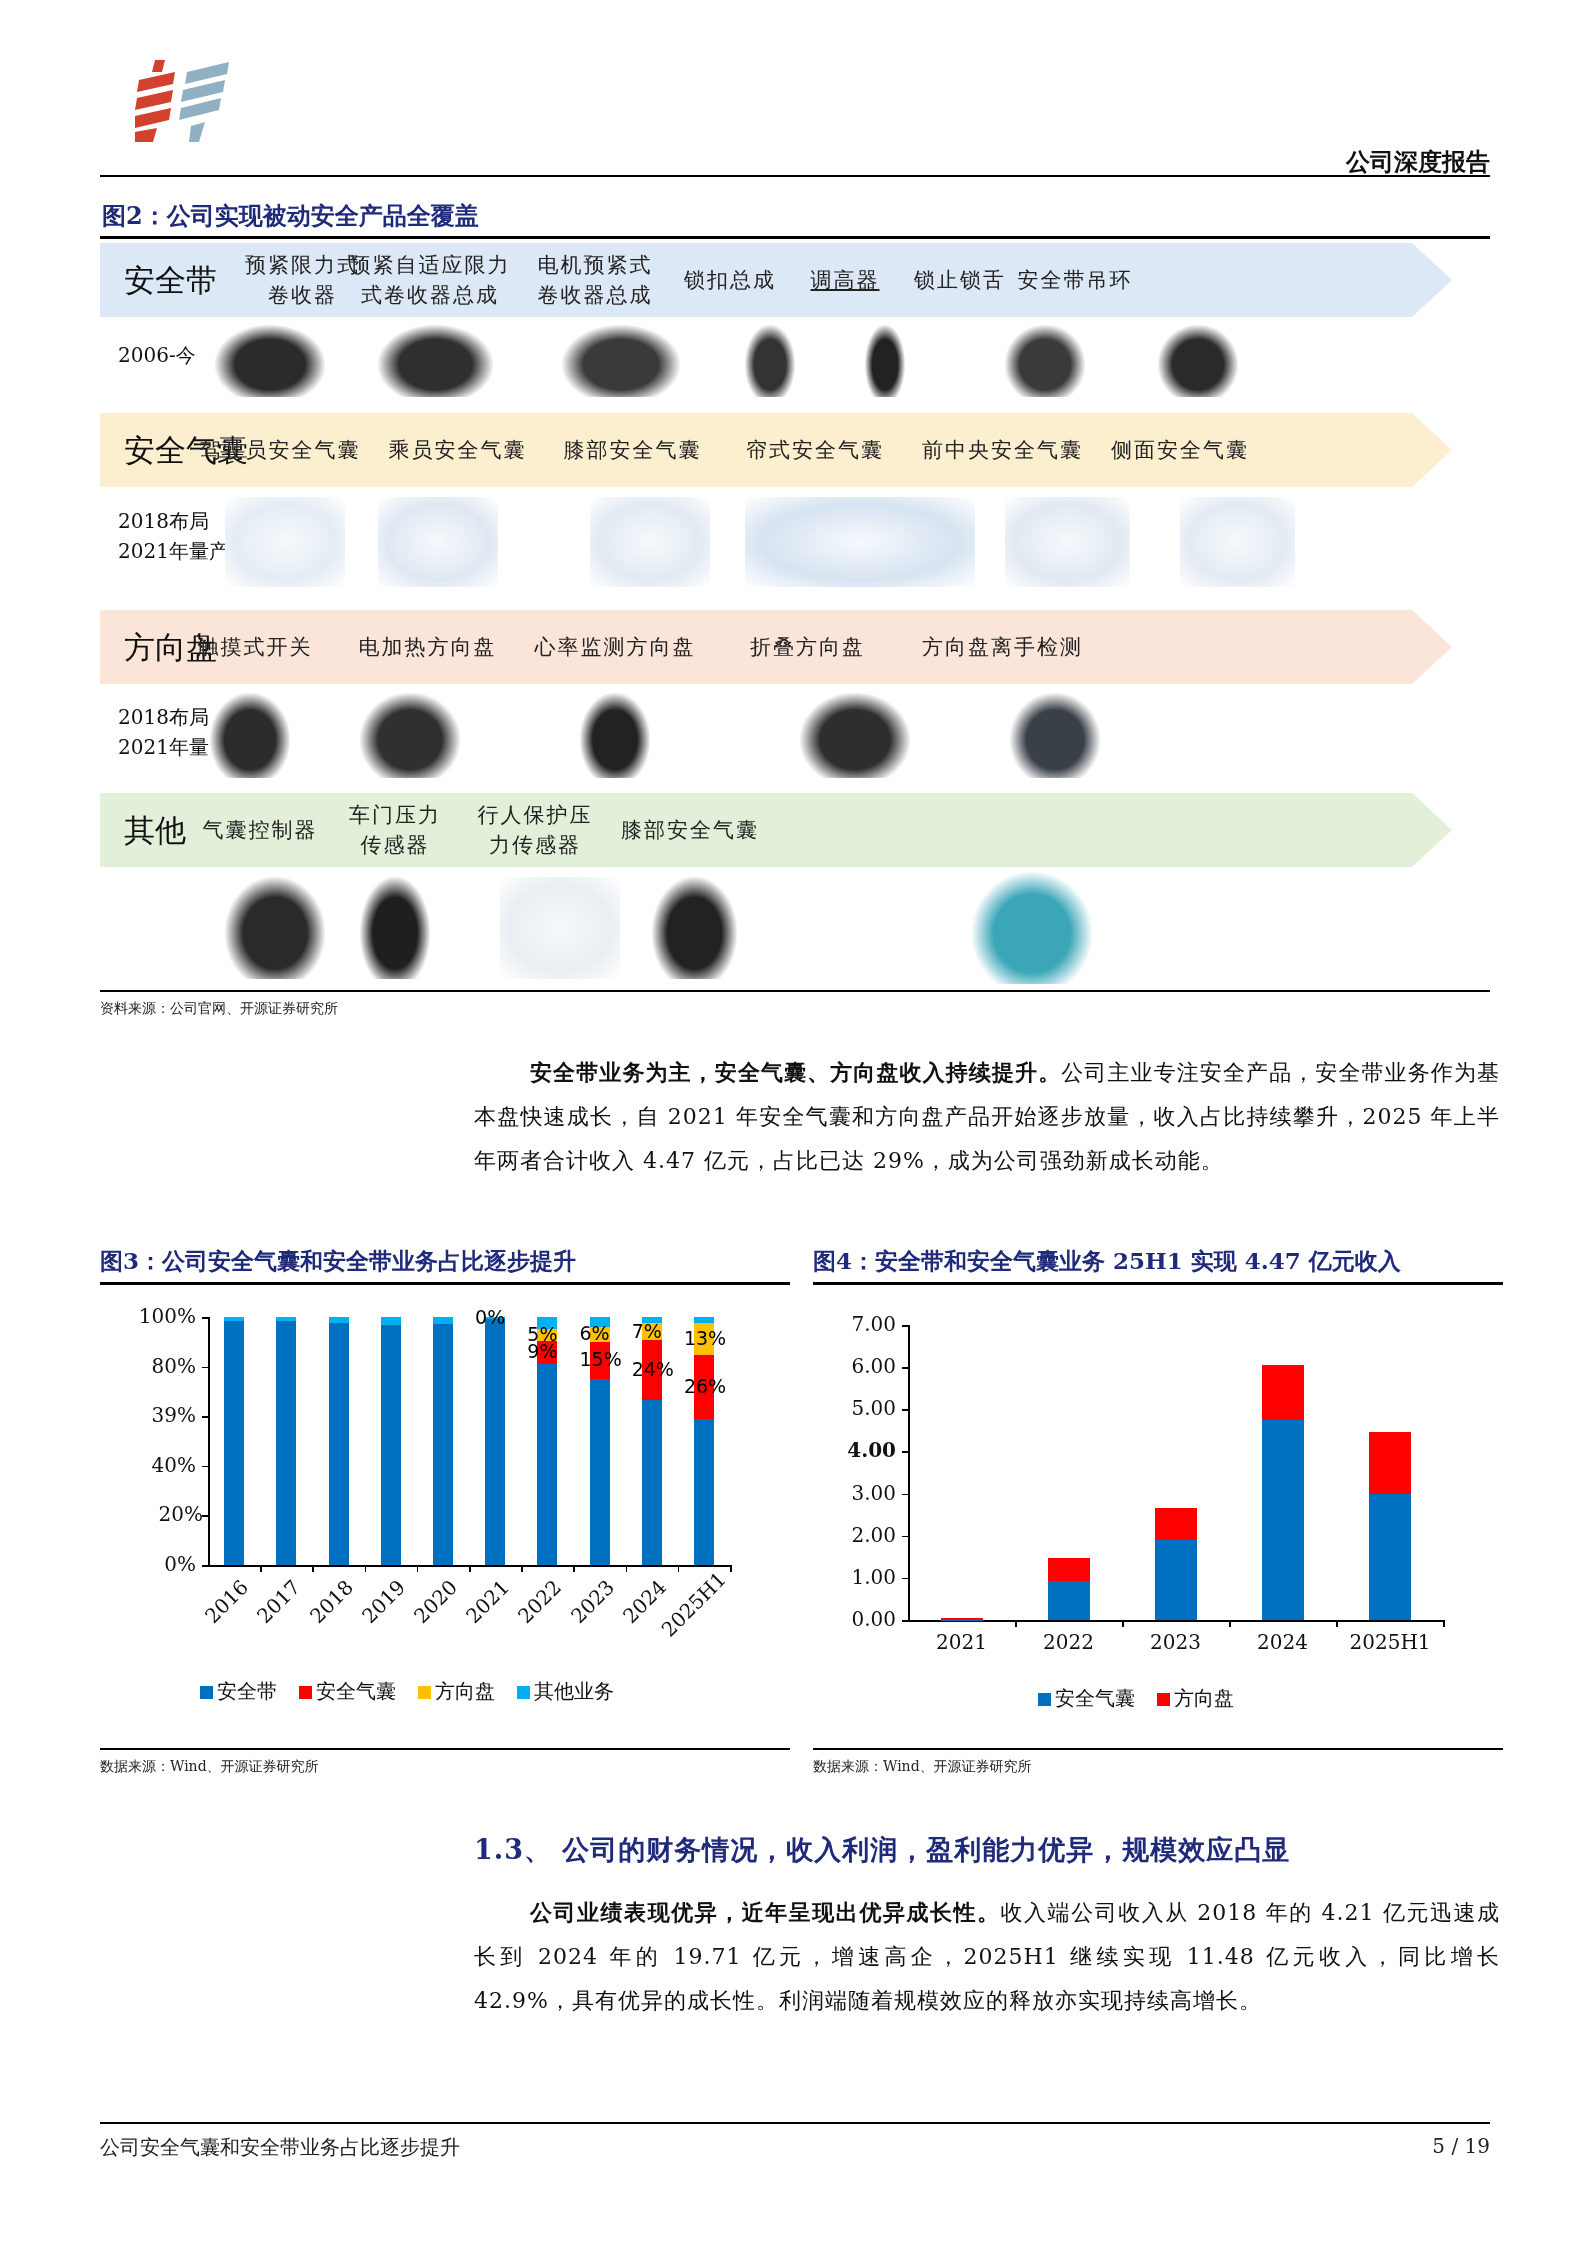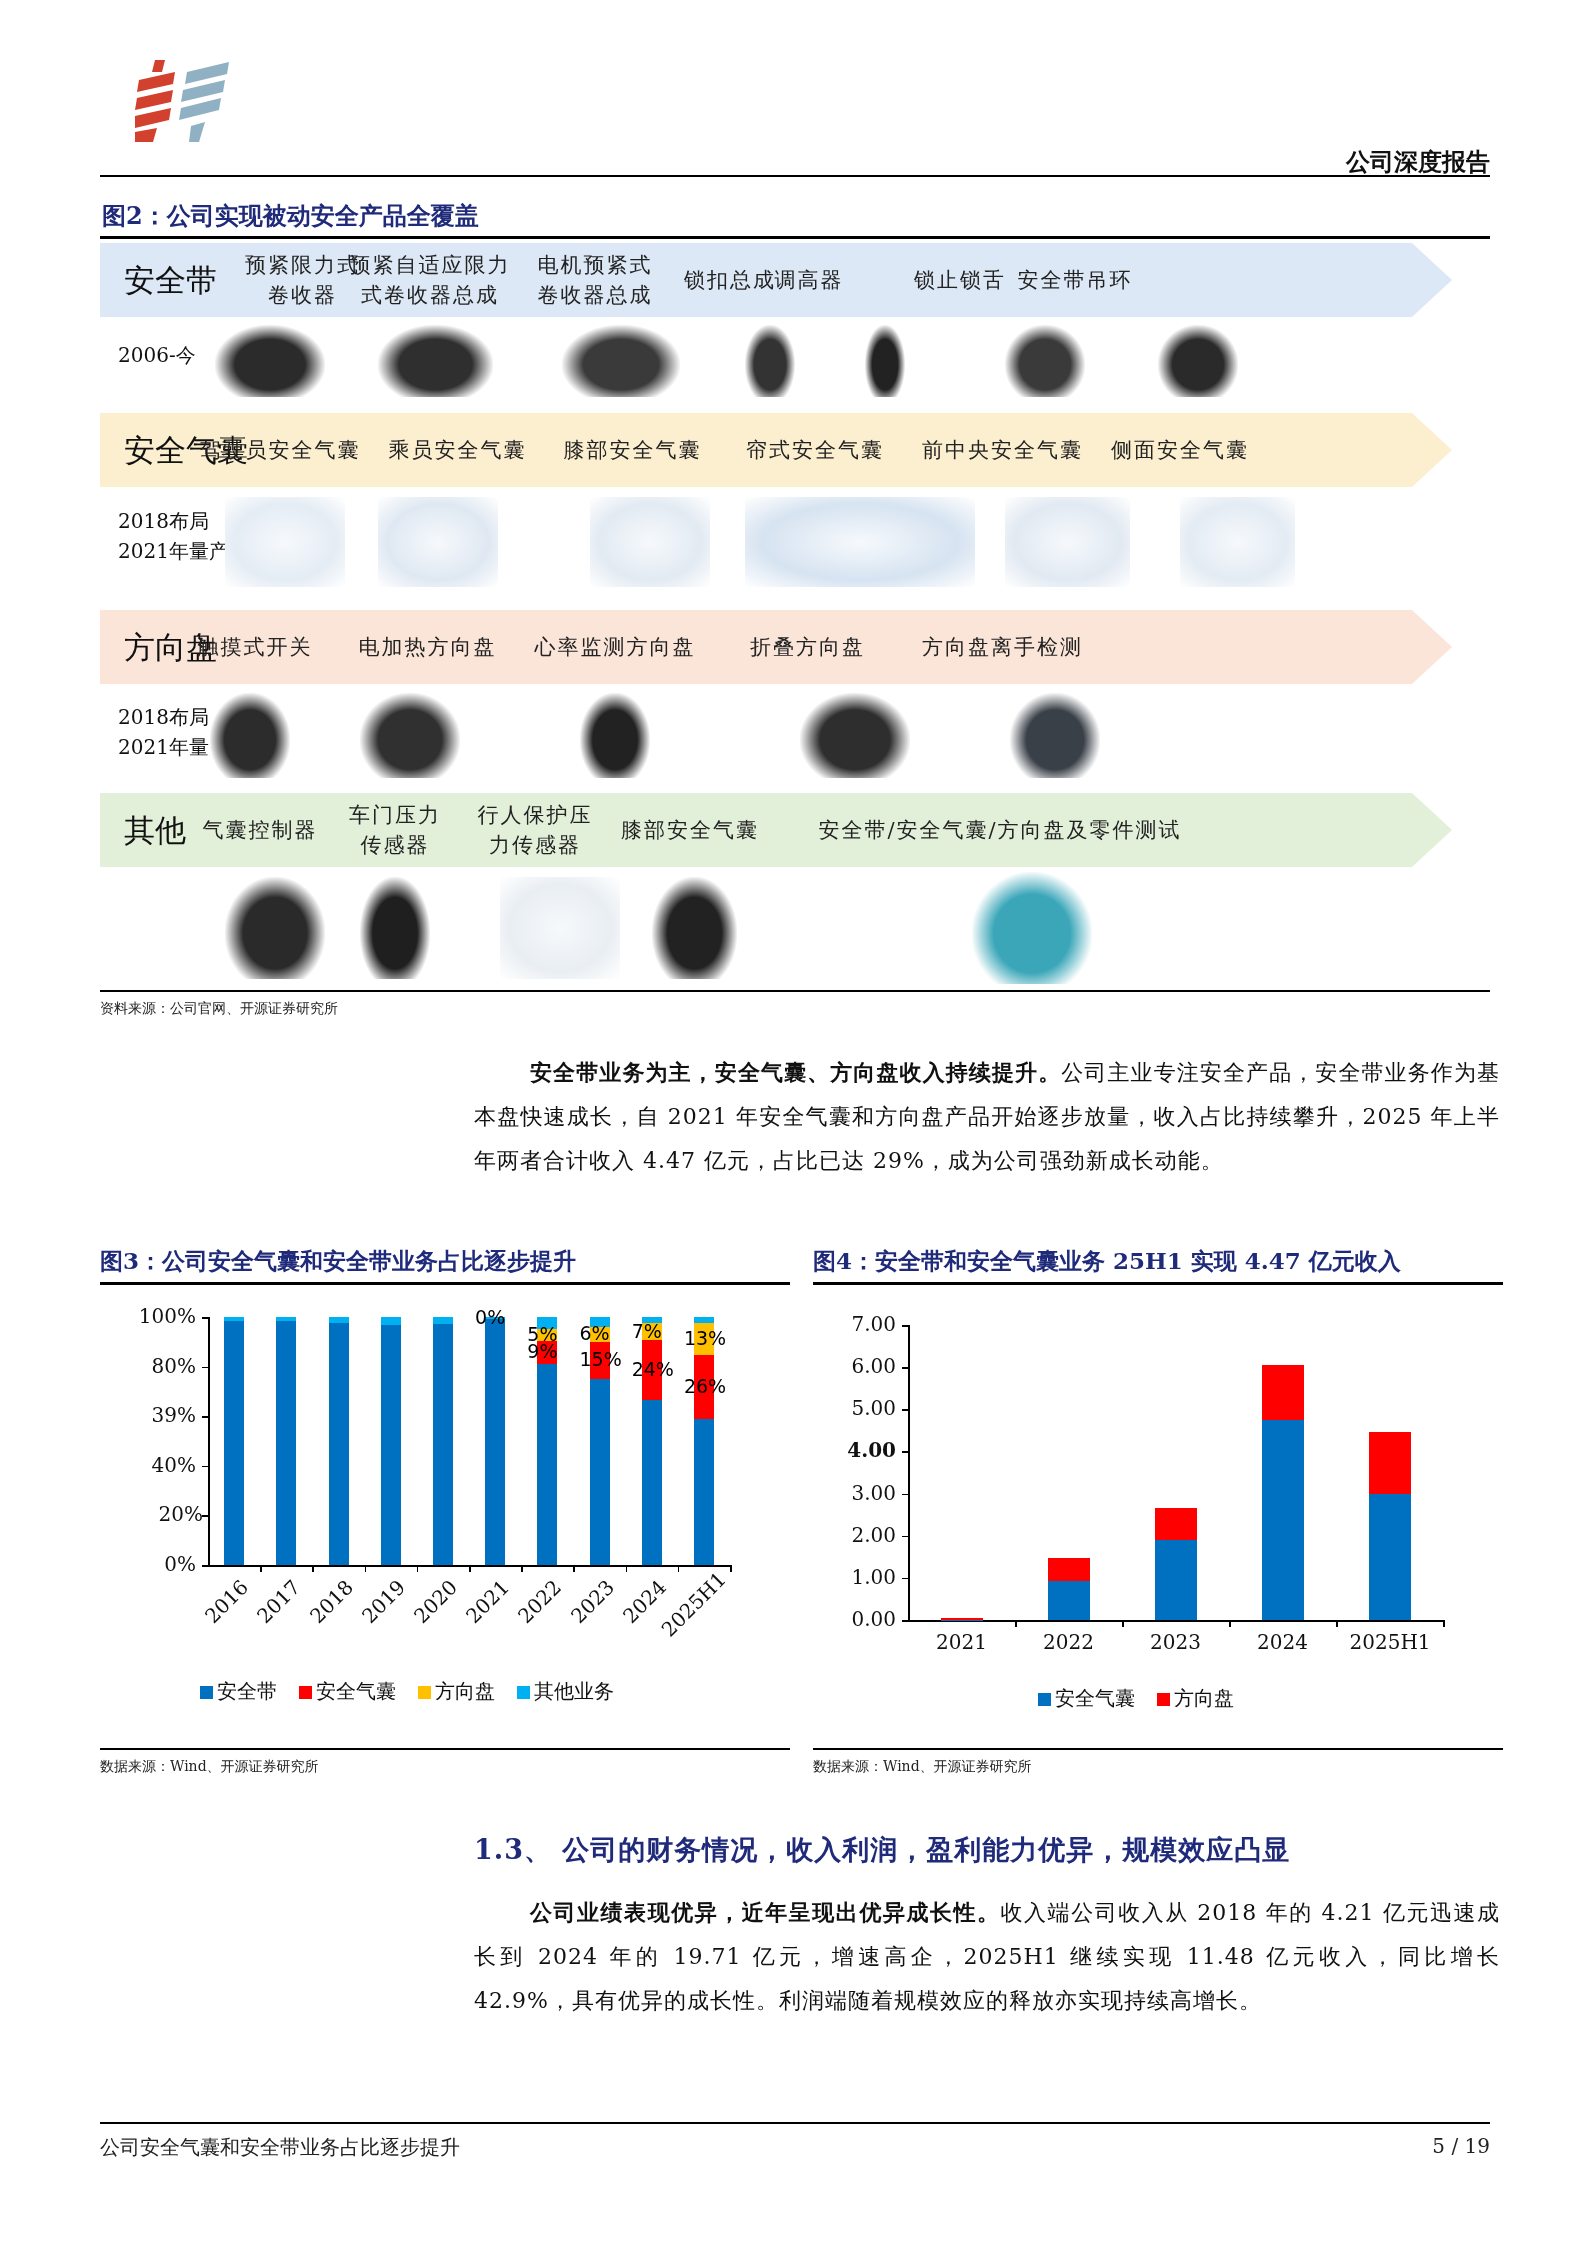--- a/index.html
+++ b/index.html
@@ -58,21 +58,21 @@
     <div class="band" style="top: 243px; width: 1360px;">
       <div class="shape" style="background: rgb(220, 232, 245);"></div>
       <div class="cat">安全带</div>
       <div class="item" style="left: 115px; width: 175px;">预紧限力式
 卷收器</div>
       <div class="item" style="left: 240px; width: 180px;">预紧自适应限力
 式卷收器总成</div>
       <div class="item" style="left: 420px; width: 150px;">电机预紧式
 卷收器总成</div>
       <div class="item" style="left: 570px; width: 120px;">锁扣总成</div>
-      <div class="item" style="left: 654px; width: 110px;">调高器</div>
+      <div class="item" style="left: 690px; width: 110px; text-decoration: underline;">调高器</div>
       <div class="item" style="left: 800px; width: 120px;">锁止锁舌</div>
       <div class="item" style="left: 915px; width: 120px; text-align: center;">安全带吊环</div>
     </div>
     <div class="rowlabel" style="top: 340px;">2006-今</div>
     <div class="pimg" style="left: 215px; width: 110px; top: 325px; height: 72px; background: radial-gradient(at 50% 55%, rgb(43, 43, 43) 0%, rgb(43, 43, 43) 45%, rgb(255, 255, 255) 72%);"></div>
     <div class="pimg" style="left: 378px; width: 115px; top: 325px; height: 72px; background: radial-gradient(at 50% 55%, rgb(47, 47, 47) 0%, rgb(47, 47, 47) 45%, rgb(255, 255, 255) 72%);"></div>
     <div class="pimg" style="left: 562px; width: 118px; top: 325px; height: 72px; background: radial-gradient(at 50% 55%, rgb(58, 58, 58) 0%, rgb(58, 58, 58) 45%, rgb(255, 255, 255) 72%);"></div>
     <div class="pimg" style="left: 745px; width: 50px; top: 325px; height: 72px; background: radial-gradient(at 50% 55%, rgb(51, 51, 51) 0%, rgb(51, 51, 51) 45%, rgb(255, 255, 255) 72%);"></div>
     <div class="pimg" style="left: 865px; width: 40px; top: 325px; height: 72px; background: radial-gradient(at 50% 55%, rgb(34, 34, 34) 0%, rgb(34, 34, 34) 45%, rgb(255, 255, 255) 72%);"></div>
     <div class="pimg" style="left: 1005px; width: 80px; top: 325px; height: 72px; background: radial-gradient(at 50% 55%, rgb(58, 58, 58) 0%, rgb(58, 58, 58) 45%, rgb(255, 255, 255) 72%);"></div>
@@ -113,21 +113,20 @@
     <div class="pimg" style="left: 1010px; width: 90px; top: 693px; height: 85px; background: radial-gradient(at 50% 55%, rgb(58, 64, 72) 0%, rgb(58, 64, 72) 45%, rgb(255, 255, 255) 72%);"></div>
     <div class="band" style="top: 793px; width: 1360px;">
       <div class="shape" style="background: rgb(226, 239, 217);"></div>
       <div class="cat">其他</div>
       <div class="item" style="left: 100px; width: 120px;">气囊控制器</div>
       <div class="item" style="left: 240px; width: 110px;">车门压力
 传感器</div>
       <div class="item" style="left: 370px; width: 130px;">行人保护压
 力传感器</div>
       <div class="item" style="left: 510px; width: 160px;">膝部安全气囊</div>
-      <div class="item" style="left: 675px; width: 450px;">安全带/安全气囊/方向盘及零件测试</div>
     </div>
     <div class="rowlabel" style="top: 886px;"></div>
     <div class="pimg" style="left: 225px; width: 100px; top: 877px; height: 102px; background: radial-gradient(at 50% 55%, rgb(42, 42, 42) 0%, rgb(42, 42, 42) 45%, rgb(255, 255, 255) 72%);"></div>
     <div class="pimg" style="left: 360px; width: 70px; top: 877px; height: 102px; background: radial-gradient(at 50% 55%, rgb(31, 31, 31) 0%, rgb(31, 31, 31) 45%, rgb(255, 255, 255) 72%);"></div>
     <div class="pimg" style="left: 500px; width: 120px; top: 877px; height: 102px; background: radial-gradient(rgb(246, 249, 252) 0%, rgb(233, 238, 243) 60%, rgb(255, 255, 255) 100%);"></div>
     <div class="pimg" style="left: 652px; width: 85px; top: 877px; height: 102px; background: radial-gradient(at 50% 55%, rgb(34, 34, 34) 0%, rgb(34, 34, 34) 45%, rgb(255, 255, 255) 72%);"></div>
     <div class="pimg" style="left: 972px; width: 120px; top: 872px; height: 112px; background: radial-gradient(at 50% 55%, rgb(58, 166, 184) 0%, rgb(58, 166, 184) 45%, rgb(255, 255, 255) 72%);"></div>
   </div>
 
 <div class="abs rule" style="left:100px; top:990px; width:1390px; height:2px;"></div>

